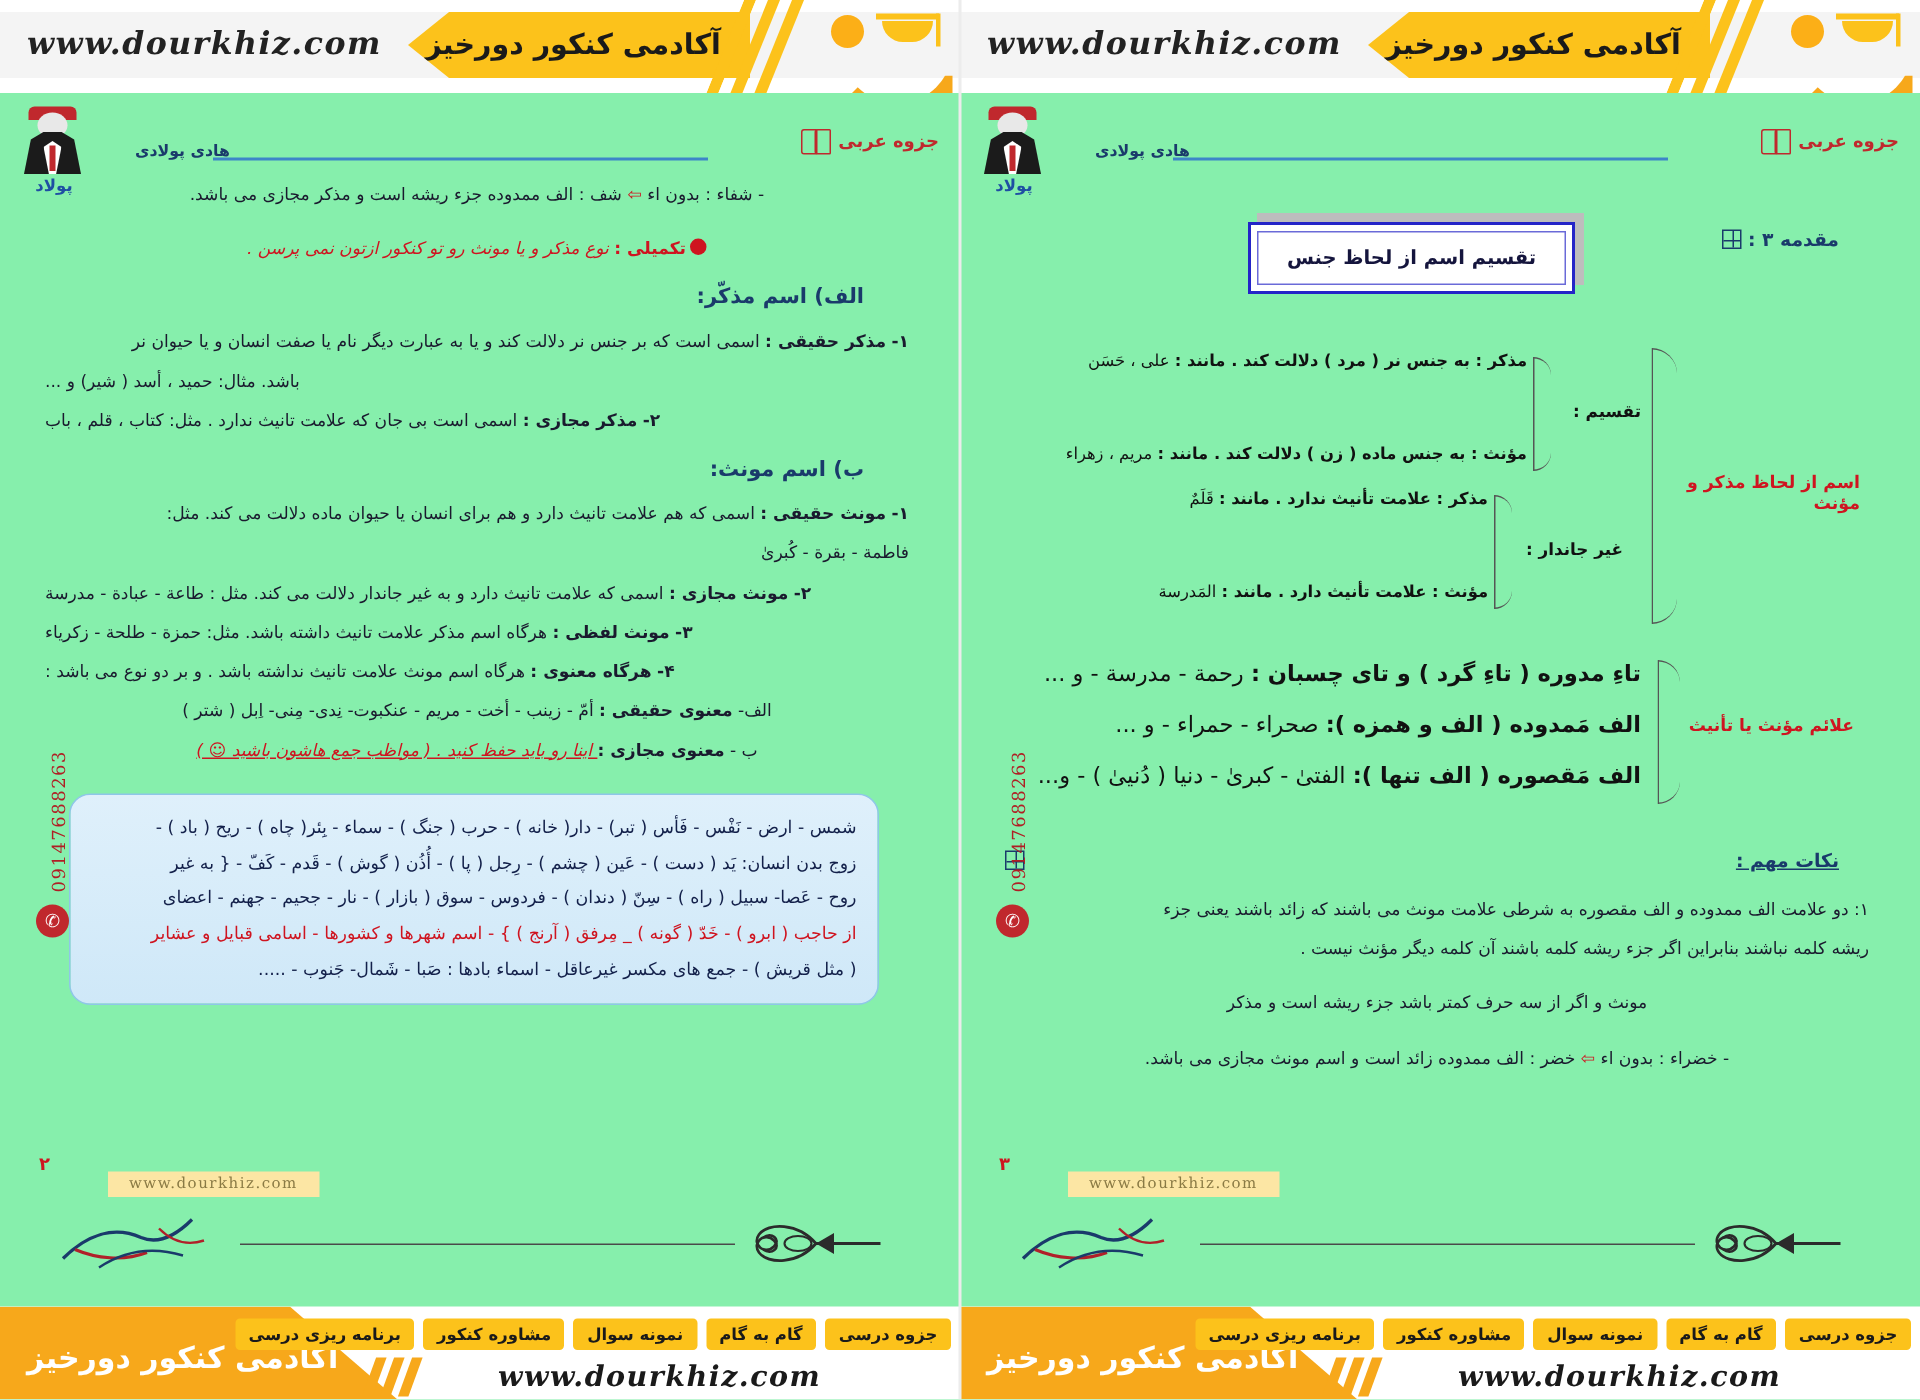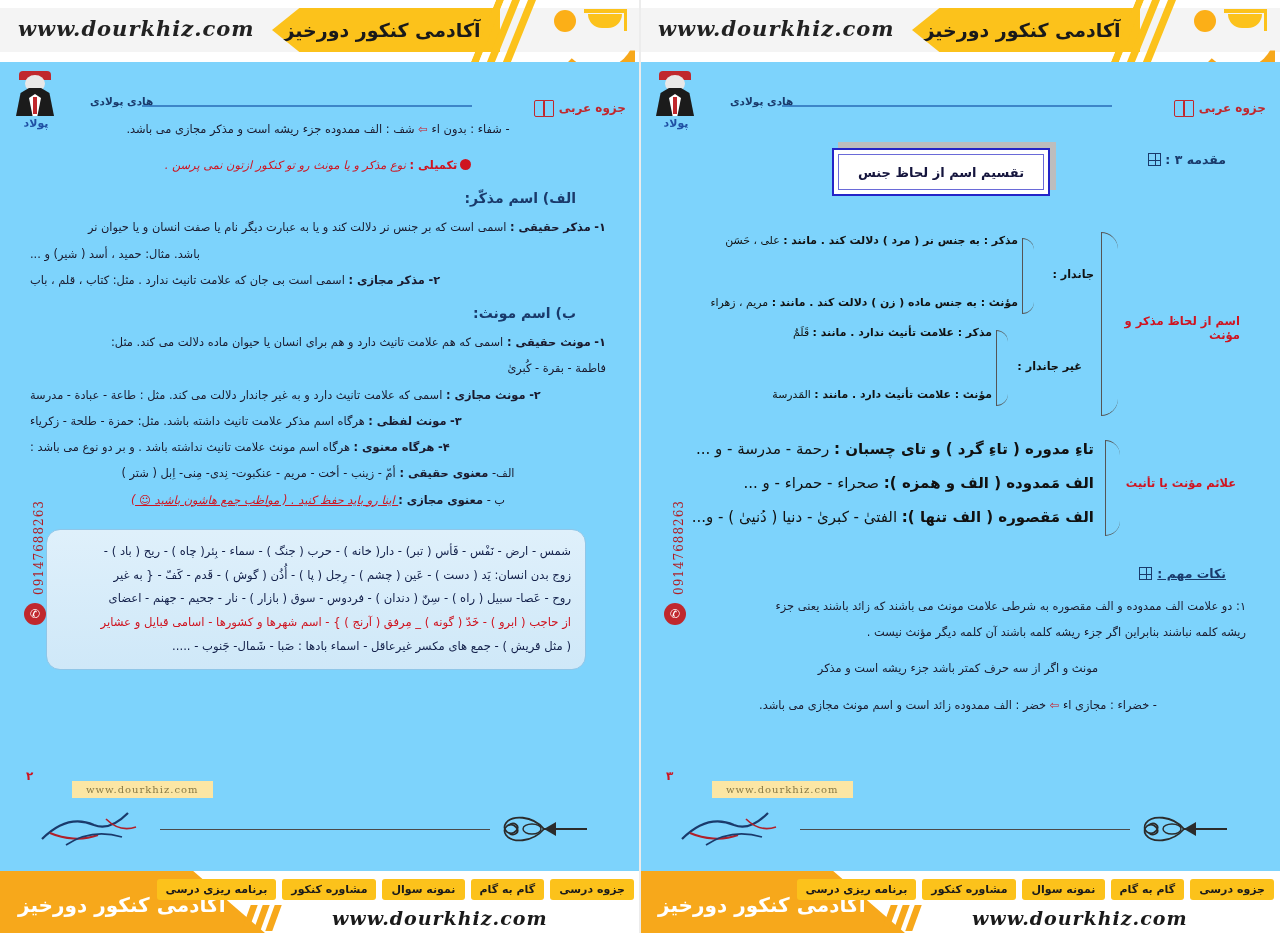--- a/index.html
+++ b/index.html
@@ -4,21 +4,21 @@
 <style>
   html,body{margin:0;padding:0;}
   body{
     width:1280px;height:933px;
     background:#ffffff;
     font-family:"DejaVu Sans","Liberation Sans",sans-serif;
     overflow:hidden;
     position:relative;
   }
   .spread{display:flex;width:1280px;height:933px;position:relative;}
-  .page{width:640px;height:933px;position:relative;background:#7dd3fc;overflow:hidden;}
+  .page{width:640px;height:933px;position:relative;background:#86efac;overflow:hidden;}
   .page-right{order:0;}
   .page-left{order:1;}
 
   
   .banner{position:absolute;top:0;left:0;width:640px;height:62px;background:#fff;overflow:hidden;}
   .banner-strip{position:absolute;top:8px;left:0;width:640px;height:44px;background:#f4f4f4;}
   .banner-url{
     position:absolute;top:16px;left:18px;
     font-family:"DejaVu Serif","Liberation Serif",serif;
     font-style:italic;font-weight:700;font-size:21px;letter-spacing:1px;color:#222;
@@ -47,21 +47,21 @@
   .sm-cap{position:absolute;top:12px;left:40px;width:34px;height:14px;background:#fcc21b;border-radius:0 0 17px 17px;}
   .sm-capbar{position:absolute;top:7px;left:36px;width:42px;height:4px;background:#fcc21b;}
   .sm-tassel{position:absolute;top:7px;left:76px;width:3px;height:22px;background:#fcc21b;}
   .sm-mouth{position:absolute;top:26px;left:2px;width:74px;height:30px;
     border:11px solid #f7a81b;border-top-color:transparent;border-left-color:transparent;border-right-color:transparent;
     border-radius:0 0 60px 60px;}
 
   
   .jhead{position:absolute;top:78px;left:0;width:640px;height:40px;}
   .jhead-title{
-    position:absolute;right:14px;top:22px;font-size:12px;color:#c0282d;font-weight:700;
+    position:absolute;right:14px;top:8px;font-size:12px;color:#c0282d;font-weight:700;
     display:flex;align-items:center;gap:5px;flex-direction:row-reverse;
   }
   .book-ico{width:20px;height:15px;position:relative;display:inline-block;}
   .book-ico::before,.book-ico::after{
     content:"";position:absolute;top:0;width:9px;height:15px;
     border:1.6px solid #c0282d;border-radius:2px 1px 1px 2px;
   }
   .book-ico::before{left:0;}
   .book-ico::after{right:0;}
   .jhead-rule{position:absolute;top:27px;left:142px;width:330px;height:2px;background:#3d85c8;}
@@ -128,21 +128,21 @@
   .leaf .lb{font-weight:700;}
 
   
   .tree2{position:relative;margin:14px 6px 0 8px;height:104px;}
   .tree2 .rootlabel{position:absolute;right:4px;top:40px;font-size:11.4px;font-weight:700;color:#cf1420;width:112px;text-align:right;}
   .tree2 .bigbrace{position:absolute;right:120px;top:4px;width:14px;height:94px;
     border:1.3px solid #555;border-right:none;border-radius:0 24px 24px 0;}
   .tree2 .leaf{font-size:15px;}
 
   .notes-title{margin:26px 0 14px;font-size:12.5px;font-weight:700;color:#1a3a6b;text-align:right;padding-right:20px;
-    display:flex;flex-direction:row-reverse;align-items:center;gap:5px;justify-content:flex-end;}
+    display:flex;flex-direction:row-reverse;align-items:center;gap:5px;justify-content:space-between;}
   .notes-title u{text-decoration:underline;}
 
   .arrow-red{display:inline-block;color:#cf1420;font-size:12px;margin-left:3px;}
 
   
   .phone{position:absolute;left:12px;top:500px;width:34px;text-align:center;}
   .phone-num{writing-mode:vertical-rl;transform:rotate(180deg);font-size:12px;color:#b01e24;
     font-family:"DejaVu Serif","Liberation Serif",serif;letter-spacing:1px;direction:ltr;}
   .phone-ico{margin-top:8px;width:22px;height:22px;border-radius:50%;background:#c0282d;
     display:flex;align-items:center;justify-content:center;color:#fff;font-size:12px;margin-left:6px;}
@@ -235,21 +235,21 @@
             <span>تقسیم اسم از لحاظ جنس</span>
           </div>
         </div>
       </div>
 
       <div class="tree">
         <div class="rootlabel">اسم از لحاظ مذکر و مؤنث</div>
         <div class="bigbrace"></div>
 
         <div class="midbrace" style="right:206px;top:12px;"></div>
-        <div class="node-l" style="right:146px;top:42px;">جاندار :</div>
+        <div class="node-l" style="right:146px;top:42px;">تقسیم :</div>
         <div class="leaf" style="right:222px;top:8px;">
           <span class="lb">مذکر : به جنس نر ( مرد ) دلالت کند . مانند :</span><span> علی ، حَسَن</span>
         </div>
         <div class="leaf" style="right:222px;top:70px;">
           <span class="lb">مؤنث : به جنس ماده ( زن ) دلالت کند . مانند :</span><span> مریم ، زهراء</span>
         </div>
 
         <div class="midbrace" style="right:232px;top:104px;"></div>
         <div class="node-l" style="right:158px;top:134px;">غیر جاندار :</div>
         <div class="leaf" style="right:248px;top:100px;">
@@ -282,21 +282,21 @@
       <p class="ln">۱: دو علامت الف ممدوده و الف مقصوره به شرطی علامت مونث می باشند که زائد باشند یعنی جزء</p>
       <p class="ln rt">ریشه کلمه نباشند بنابراین اگر جزء ریشه کلمه باشند آن کلمه دیگر مؤنث نیست .</p>
 
       <div class="gap"></div>
 
       <p class="ln center">مونث و اگر از سه حرف کمتر باشد جزء ریشه است و مذکر</p>
 
       <div class="gap"></div>
 
       <p class="ln center">
-        <span>- خضراء : مجازی اء</span>
+        <span>- خضراء : بدون اء</span>
         <span class="red">⇦</span>
         <span>خضر</span><span> :  الف ممدوده زائد است و اسم مونث مجازی می باشد.</span>
       </p>
     </div>
 
     <div class="phone">
       <div class="phone-num">09147688263</div>
       <div class="phone-ico">✆</div>
     </div>
 

